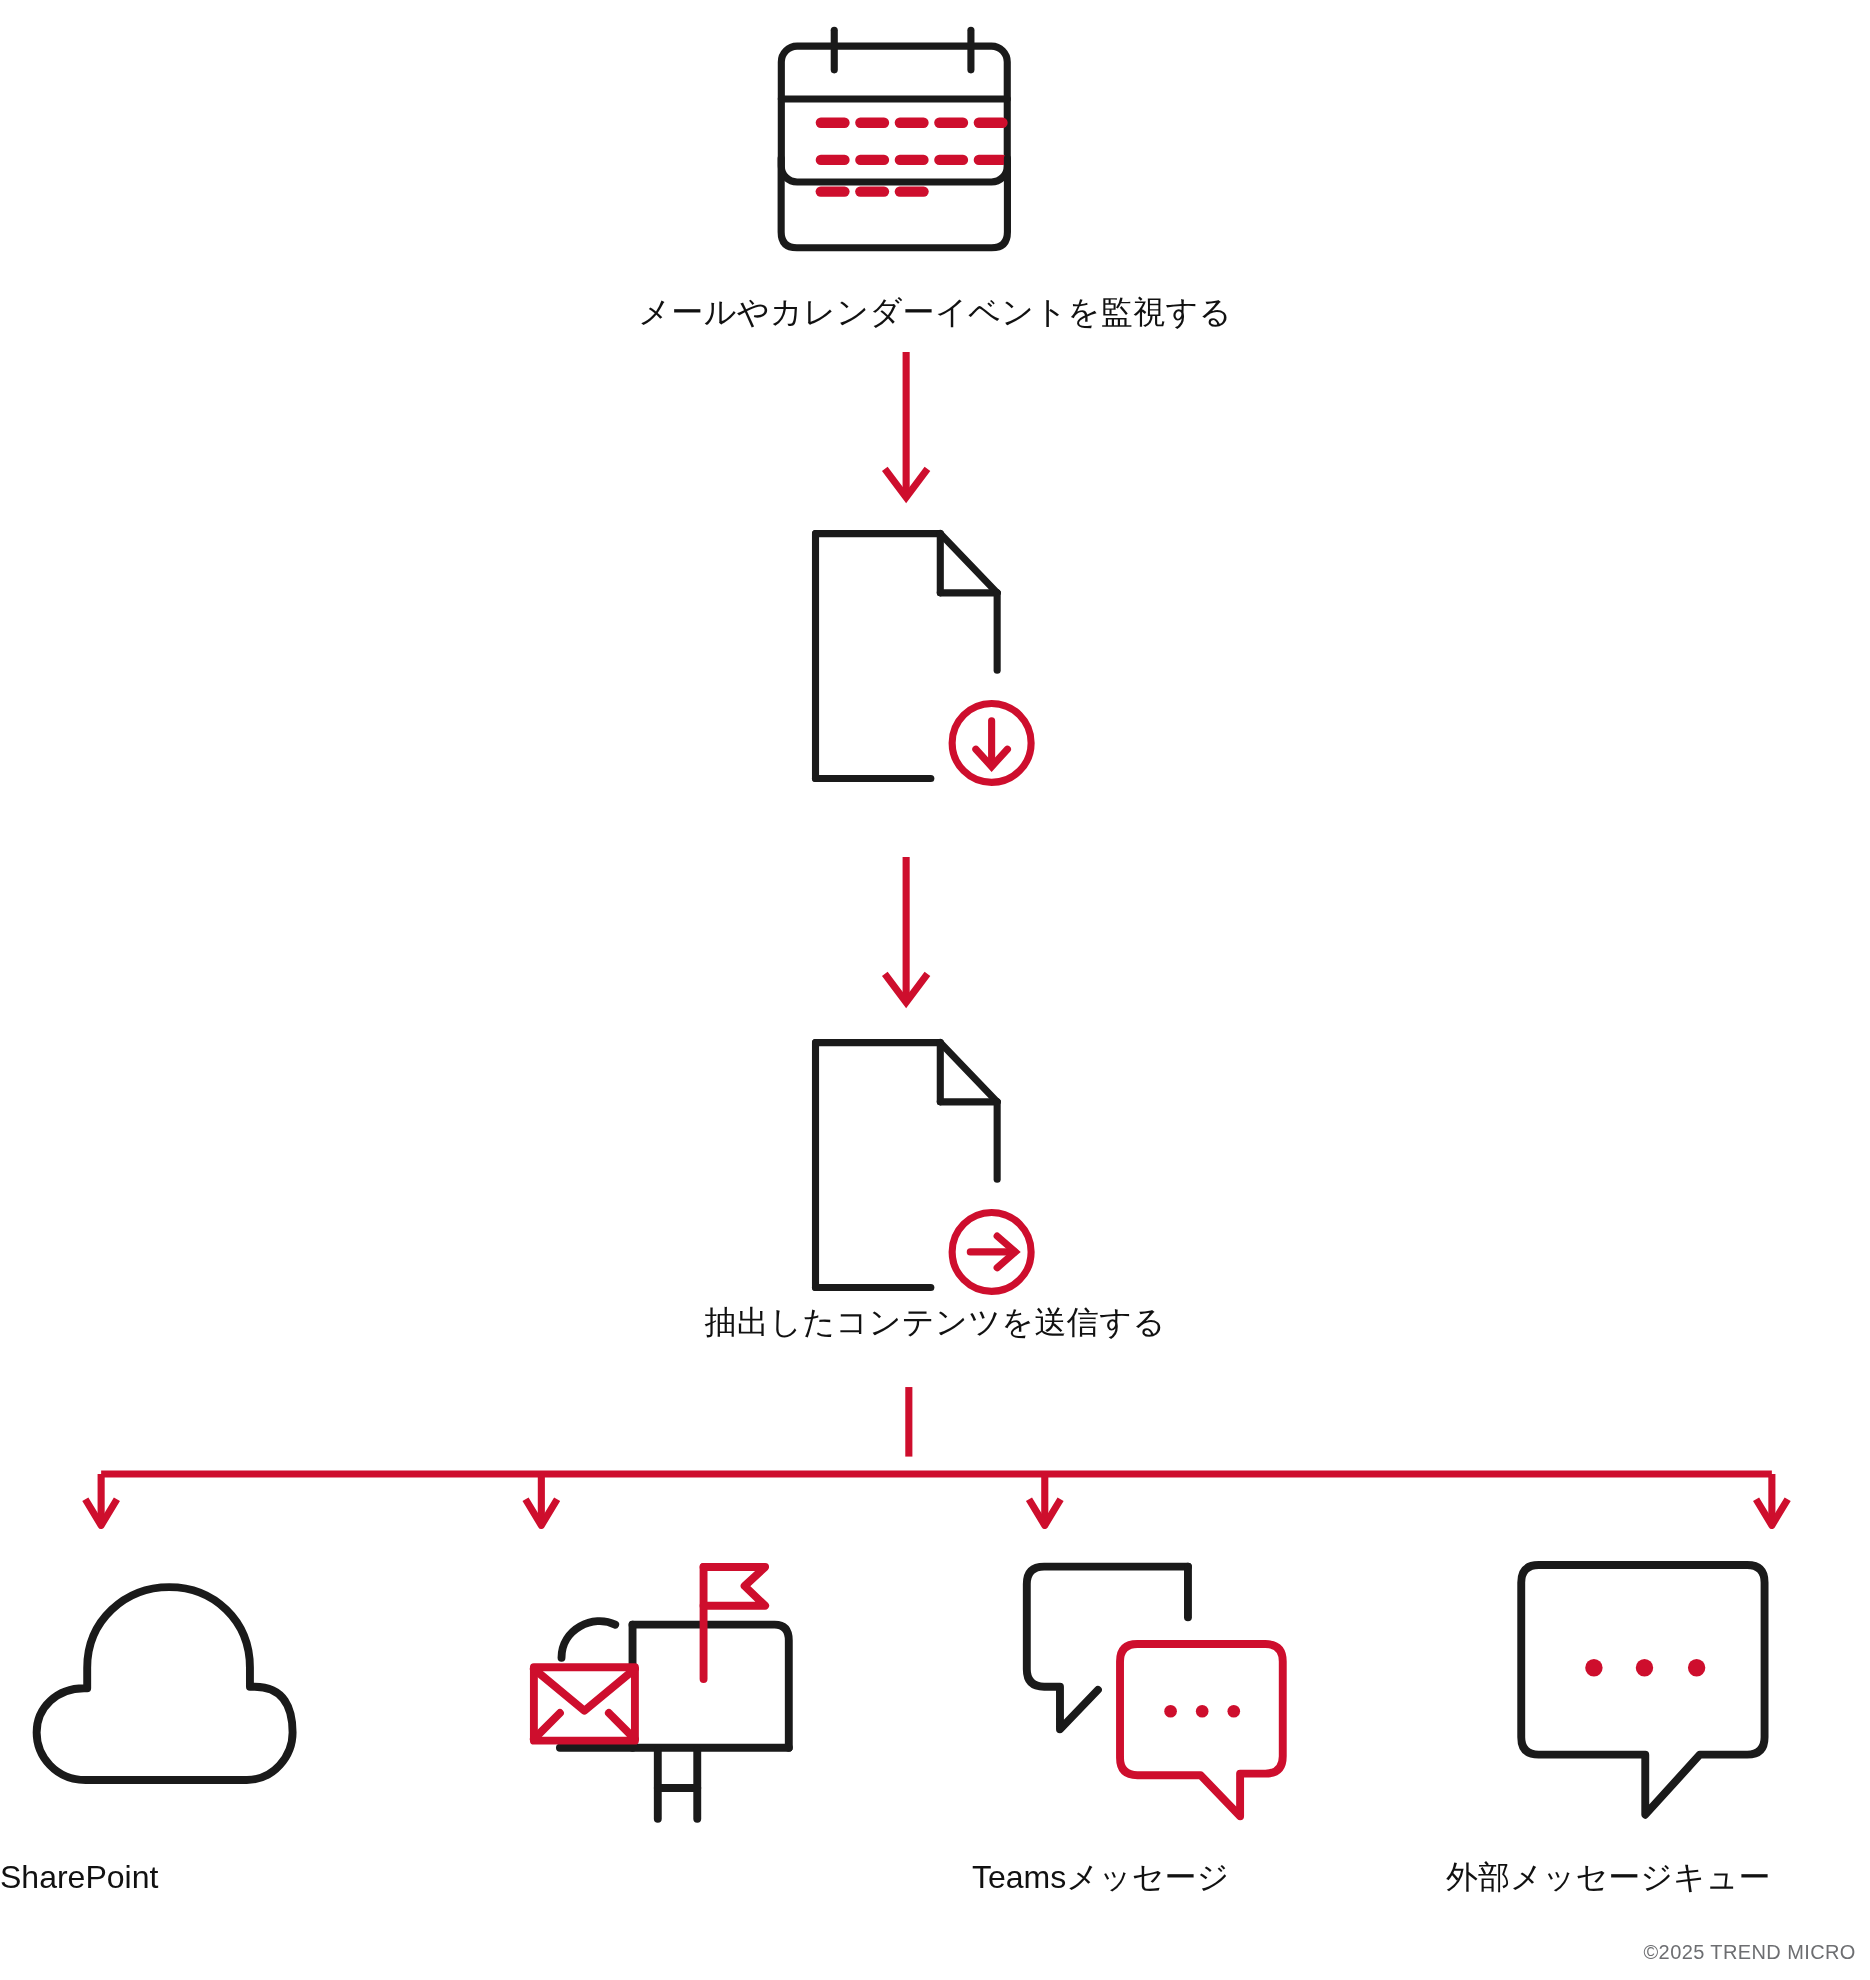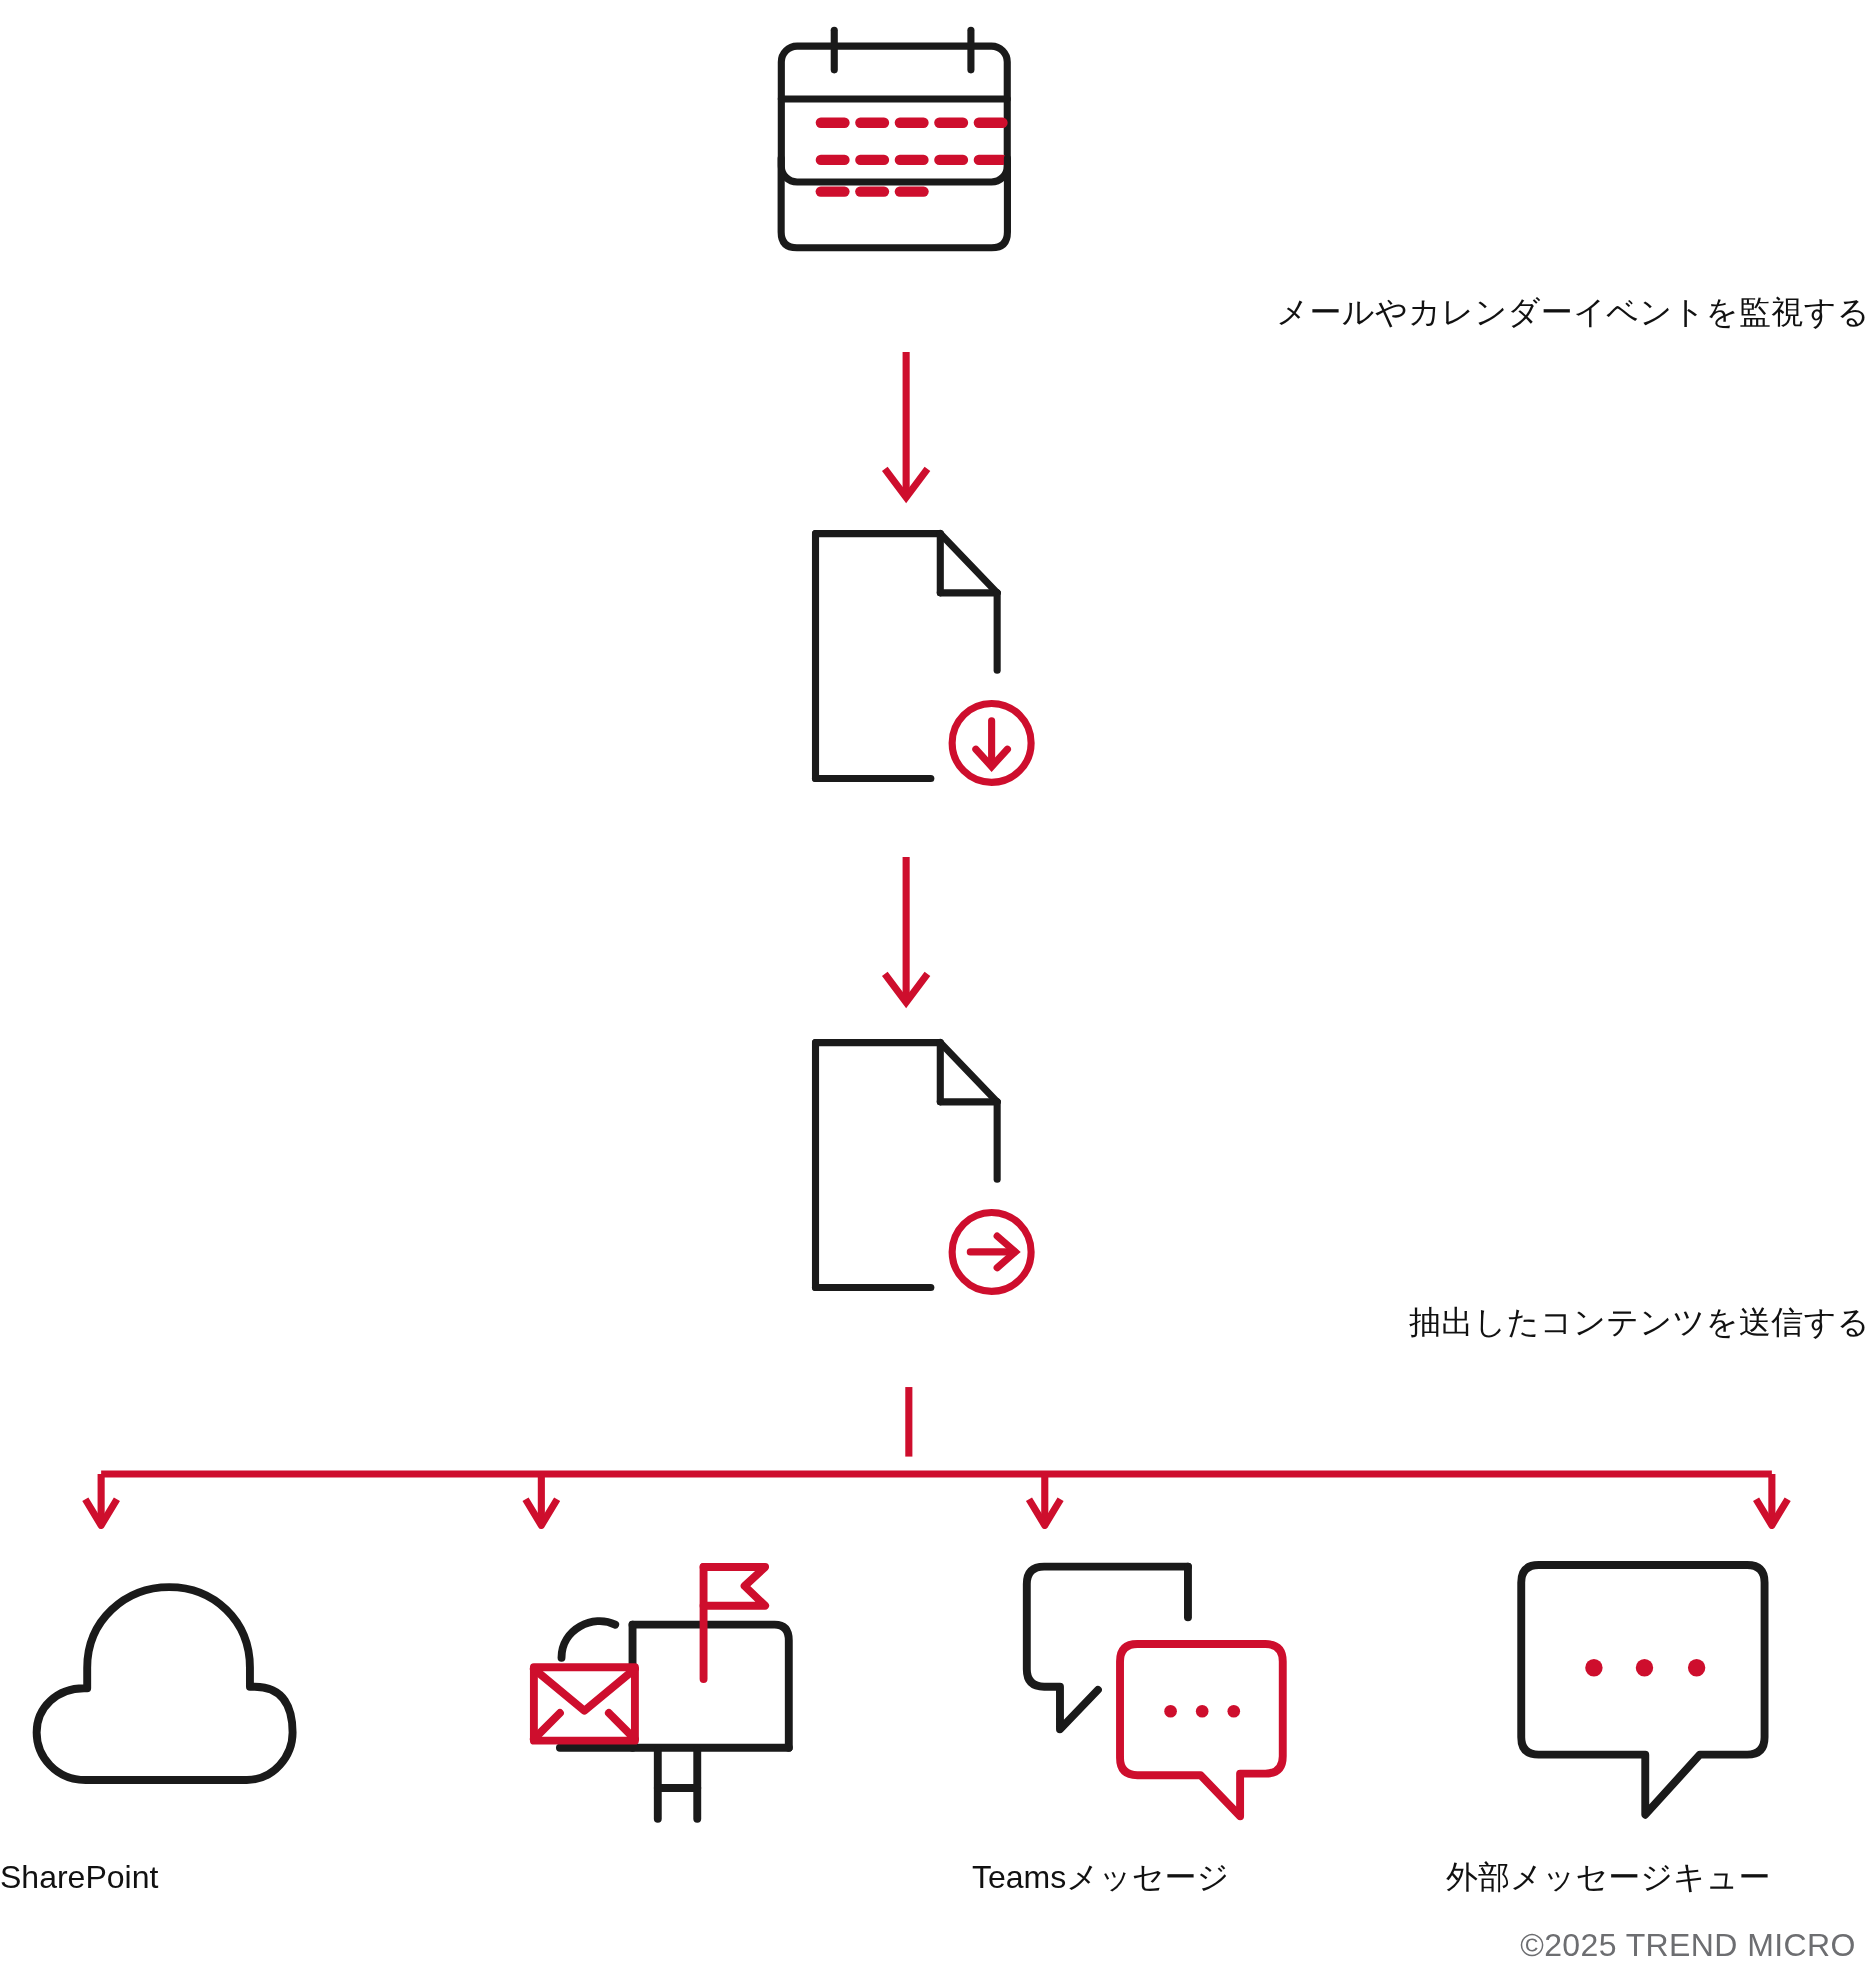--- a/index.html
+++ b/index.html
@@ -18,39 +18,39 @@
     background: #ffffff;
     overflow: hidden;
   }
   .abs { position: absolute; }
 
   
   .step-label {
     position: absolute;
     width: 100%;
     left: 0;
-    text-align: right;
+    text-align: center;
     font-size: 32px;
     line-height: 1.3;
     color: #111111;
     letter-spacing: 0.4px;
     white-space: nowrap;
   }
   .node-label {
     position: absolute;
     font-size: 32px;
     line-height: 1.3;
     color: #111111;
     white-space: nowrap;
   }
   .copyright {
     position: absolute;
     right: 14.2px;
     bottom: 17.4px;
-    font-size: 32px;
+    font-size: 20px;
     color: #6d6e71;
     letter-spacing: 0.4px;
     white-space: nowrap;
   }
 
   
   svg { display: block; overflow: visible; }
 </style>
 </head>
 <body>

